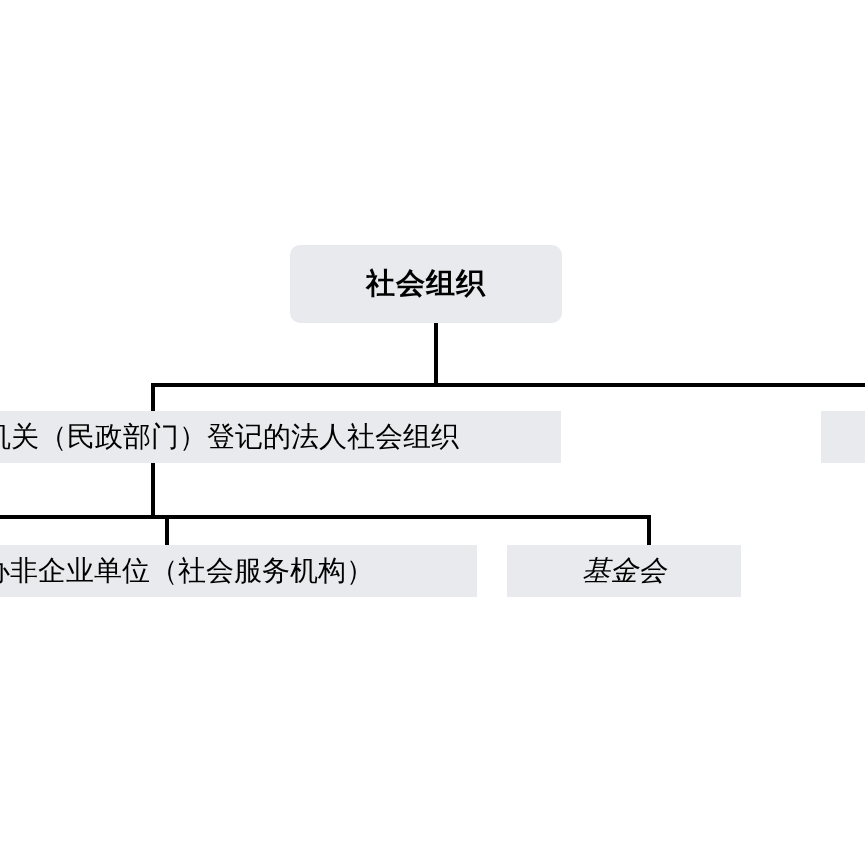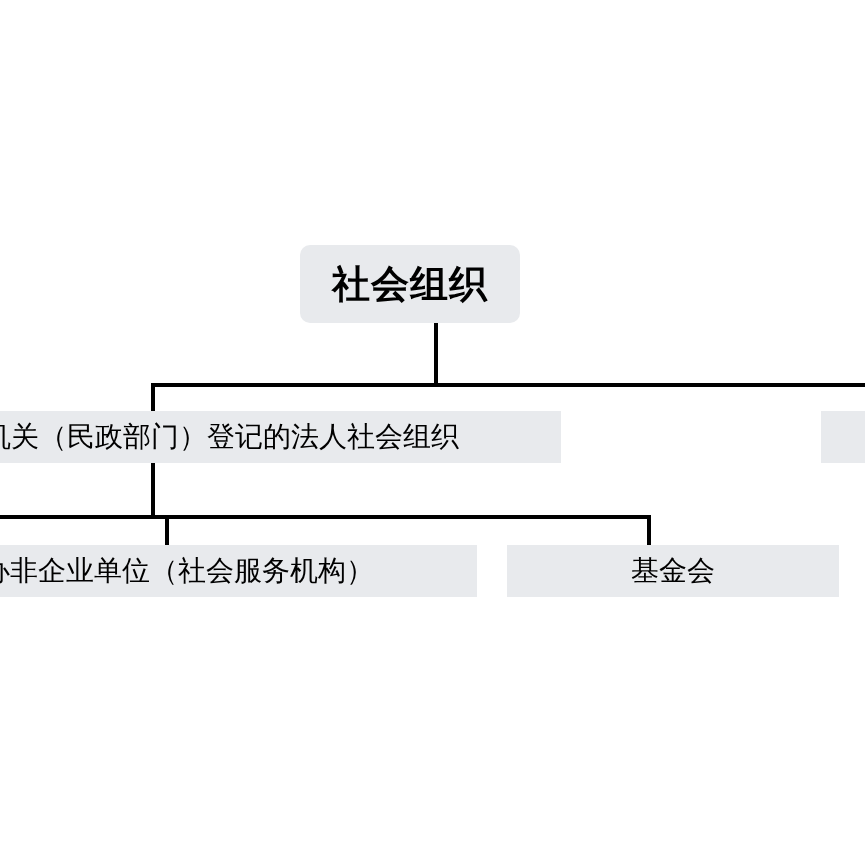--- a/index.html
+++ b/index.html
@@ -14,35 +14,36 @@
     background: #ffffff;
     overflow: hidden;
     font-family: "Liberation Sans", sans-serif;
     color: #000000;
   }
   .node {
     position: absolute;
     background: #e8eaed;
   }
   .node-root {
-    left: 300px; top: 245px;
-    width: 220px; height: 78px;
+    left: 290px; top: 245px;
+    width: 272px; height: 78px;
     border-radius: 10px;
     display: flex; align-items: center; justify-content: center;
-    font-size: 38px;
+    font-size: 29px;
     font-weight: bold;
     letter-spacing: 1px;
   }
   .node-l2-left  { left: -254px; top: 411px; width: 815px; height: 52px; }
   .node-l2-right { left: 821px;  top: 411px; width: 300px; height: 52px; }
   .node-l3-left  { left: -143px; top: 545px; width: 620px; height: 52px; }
   .node-l3-right {
-    left: 507px; top: 545px; width: 332px; height: 52px;
+    left: 507px; top: 545px; width: 234px; height: 52px;
     display: flex; align-items: center; justify-content: center;
     font-size: 28px;
+    font-style: italic;
   }
   .clip-label {
     position: absolute;
     top: 50%;
     transform: translateY(-50%);
     white-space: nowrap;
     font-size: 28px;
   }
   .node-l2-left .clip-label { left: 237px; }
   .node-l3-left .clip-label { left: 125px; }

